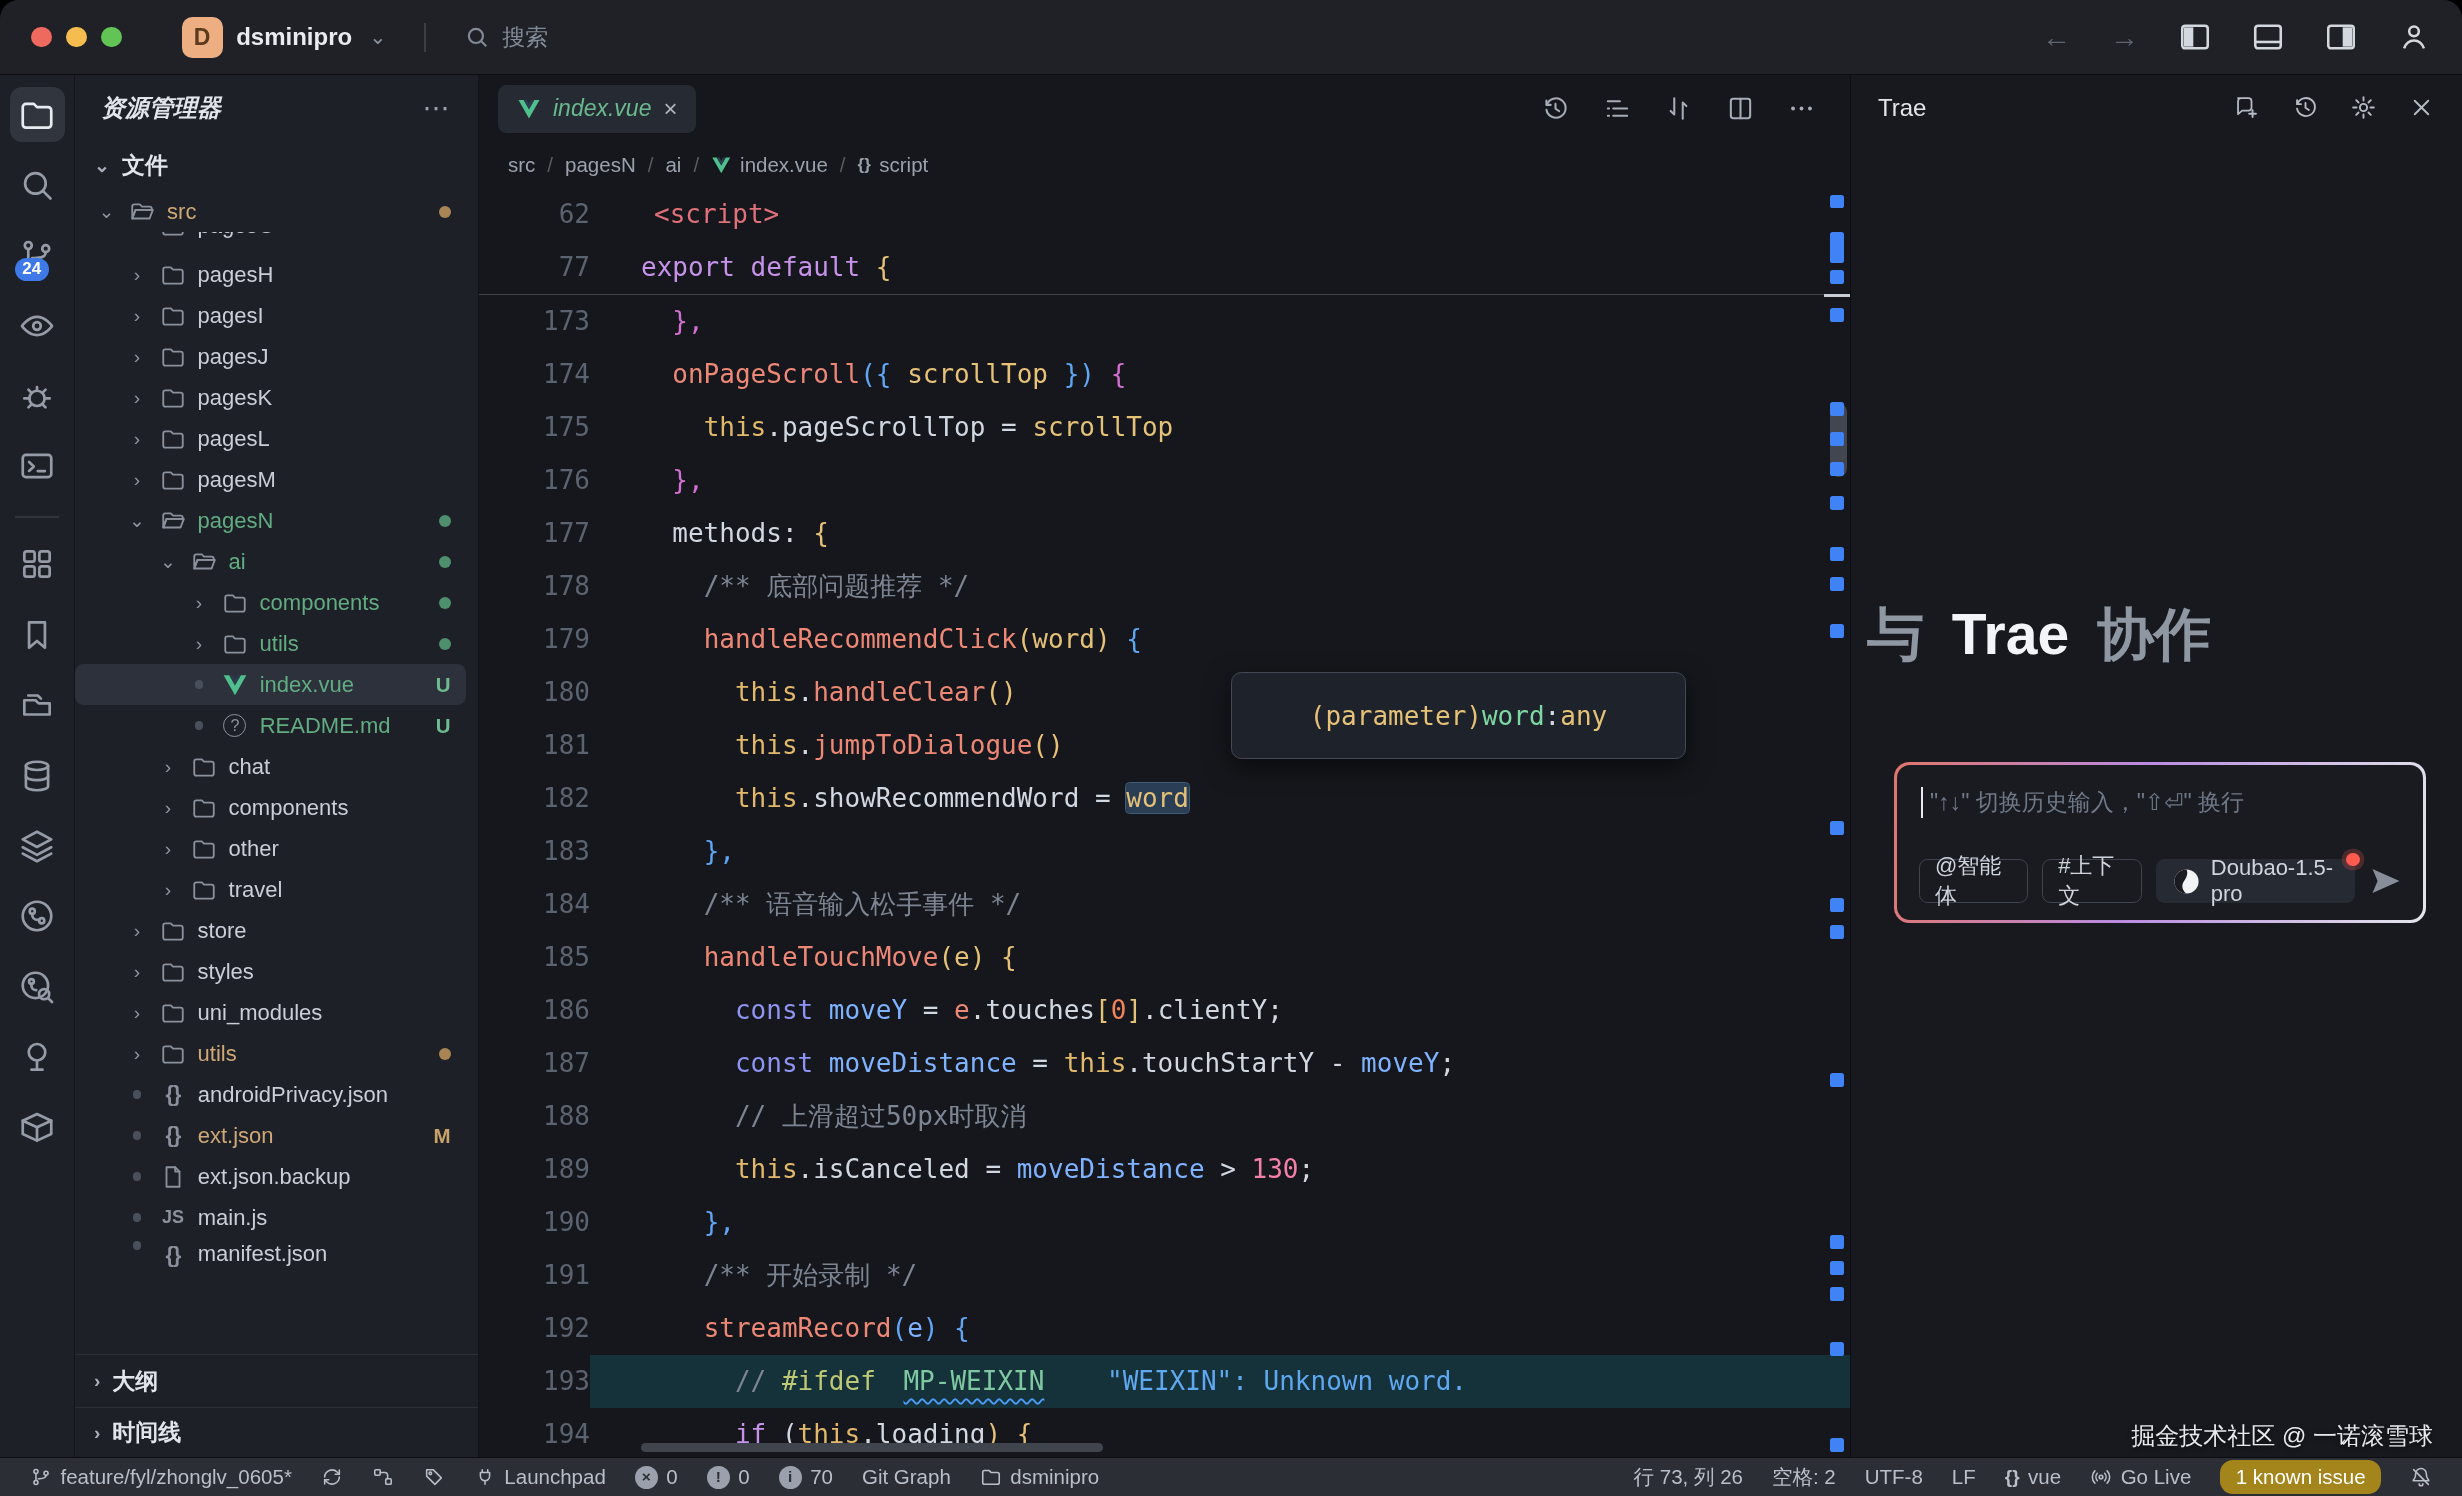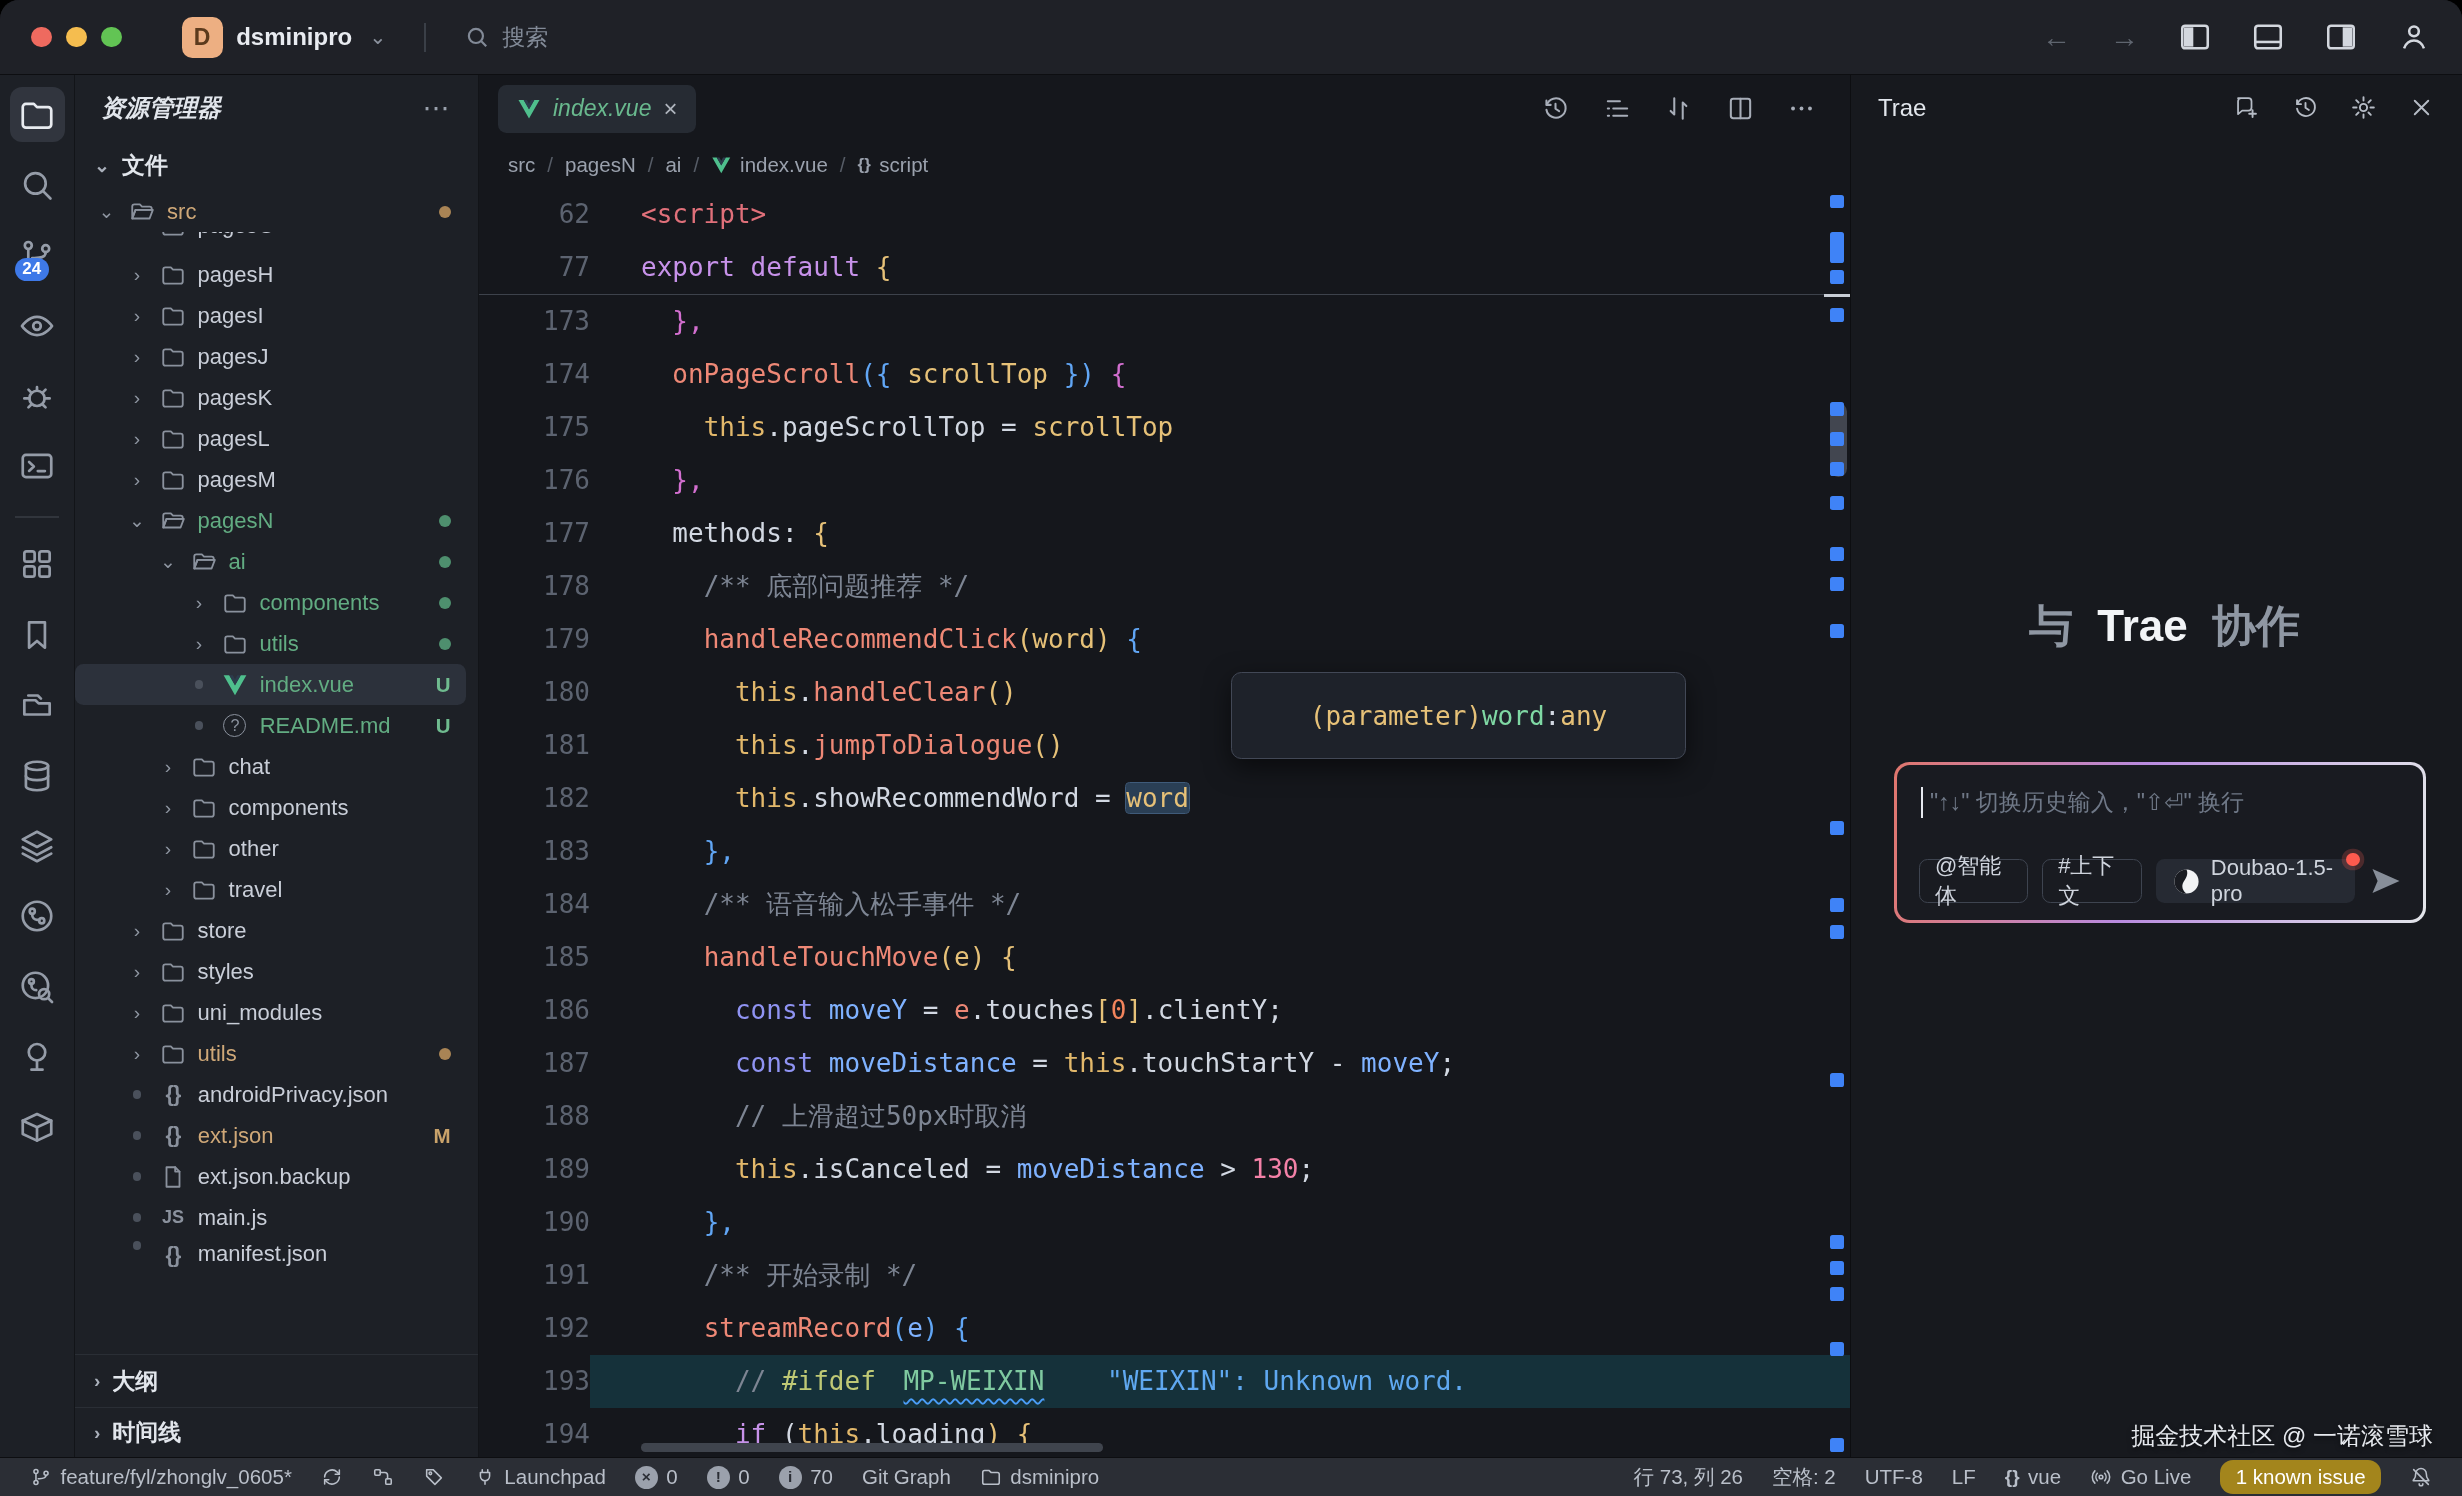--- a/index.html
+++ b/index.html
@@ -73,21 +73,21 @@
   .breadcrumb .sep{color:#565c66;}
   .breadcrumb .bic{width:20.5px;height:20.5px;display:inline-flex;}
   .breadcrumb .bic svg{width:100%;height:100%;}
   .bc-braces{color:#9aa1ad;font-size:17px;font-weight:bold;}
   .code{flex:1;position:relative;font-family:"DejaVu Sans Mono",monospace;font-size:26px;overflow:hidden;}
   .crow{display:flex;height:53px;line-height:53px;}
   .ln{width:111px;flex:none;text-align:right;color:#5c6370;user-select:none;}
   .lc{flex:1;white-space:pre;padding-left:51px;min-width:0;}
   .sticky{border-bottom:1.7px solid #3d424b;background:#15171c;}
   .hlrow .lc{background:#15313a;}
-  .tk-t{color:#e0707a;} .tk-k{color:#c792ea;} .tk-c{color:#8f93f2;} .tk-f{color:#ee8876;}
+  .tk-t{color:#e0707a;margin-left:13px;} .tk-k{color:#c792ea;} .tk-c{color:#8f93f2;} .tk-f{color:#ee8876;}
   .tk-th{color:#e2b86b;} .tk-p{color:#d2d8e2;} .tk-v{color:#7fb2ff;} .tk-pa{color:#e6c178;}
   .tk-n{color:#f381a7;} .tk-n2{color:#f2845c;} .tk-cm{color:#7d8593;} .tk-pre{color:#bfc975;}
   .tk-sq{color:#7fc9a0;text-decoration:underline wavy #4a9df8 1.7px;text-underline-offset:7.7px;margin-left:12px;}
   .tk-hint{color:#5fa8f0;}
   .tk-by{color:#e6c178;} .tk-bp{color:#d36fd0;} .tk-bb{color:#61a6f5;}
   .tk-hl{color:#e6c178;background:#2a3f55;outline:0.9px solid #3f5b7a;border-radius:3.4px;}
   .tooltip{position:absolute;left:752px;top:484px;width:455px;height:87px;background:#1e222a;border:1.7px solid #424856;
            border-radius:10.3px;box-shadow:0 8.5px 26px rgba(0,0,0,.55);display:flex;align-items:center;justify-content:center;
            font-size:26px;z-index:5;}
   .tt-y{color:#e6c178;} .tt-g{color:#7fd8a4;} .tt-w{color:#d2d8e2;}
@@ -95,21 +95,21 @@
   .rmark{position:absolute;right:6px;width:14.5px;height:13px;background:#3f83f7;border-radius:2.6px;}
   .rline{position:absolute;right:0;width:26px;top:106px;height:2.6px;background:#c9ced6;}
   .rthumb{position:absolute;right:3.4px;top:215px;width:17px;height:74px;background:#4a4f59;border-radius:8.5px;opacity:.85;}
   .hscroll{position:absolute;bottom:5.1px;left:162px;width:462px;height:8.5px;background:#3f444d;border-radius:4.3px;}
   
   .trae{width:612px;background:#17191e;border-left:0.9px solid #0d0e11;position:relative;display:flex;flex-direction:column;}
   .tr-head{height:65px;display:flex;align-items:center;padding:0 27px;}
   .tr-title{font-size:24px;color:#e2e6ec;}
   .tr-icons{margin-left:auto;display:flex;gap:31px;color:#b6bcc6;}
   .tr-icons .ic{width:27px;height:27px;} .tr-icons .ic svg{width:100%;height:100%;}
-  .tr-headline{position:absolute;top:522px;left:16px;right:0;text-align:center;font-size:44px;font-weight:bold;color:#8f97a3;}
+  .tr-headline{position:absolute;top:522px;left:16px;right:0;text-align:left;font-size:57px;font-weight:bold;color:#8f97a3;}
   .tr-headline .brand{color:#f2f4f7;margin:0 12px;}
   .chatcard{position:absolute;top:687px;left:43px;width:532px;height:161px;border-radius:15.4px;padding:2.6px;
             background:linear-gradient(100deg,#e0766d,#b98be0 45%,#e3e6ea);}
   .chatin{width:100%;height:100%;background:#191b21;border-radius:13px;position:relative;padding:22px 24px;}
   .caret{display:inline-block;width:2.6px;height:31px;background:#e6e9ef;vertical-align:middle;margin-right:6.8px;}
   .ph{color:#6f7887;font-size:23px;vertical-align:middle;}
   .chiprow{position:absolute;left:22px;right:19px;bottom:17px;display:flex;align-items:center;gap:13.7px;}
   .chip{height:44px;border:1.7px solid #3e4450;border-radius:8.5px;display:flex;align-items:center;padding:0 15.4px;
         color:#cfd4dd;font-size:22px;}
   .modelchip{margin-left:auto;height:44px;background:#262a33;border-radius:8.5px;display:flex;align-items:center;gap:10.3px;

